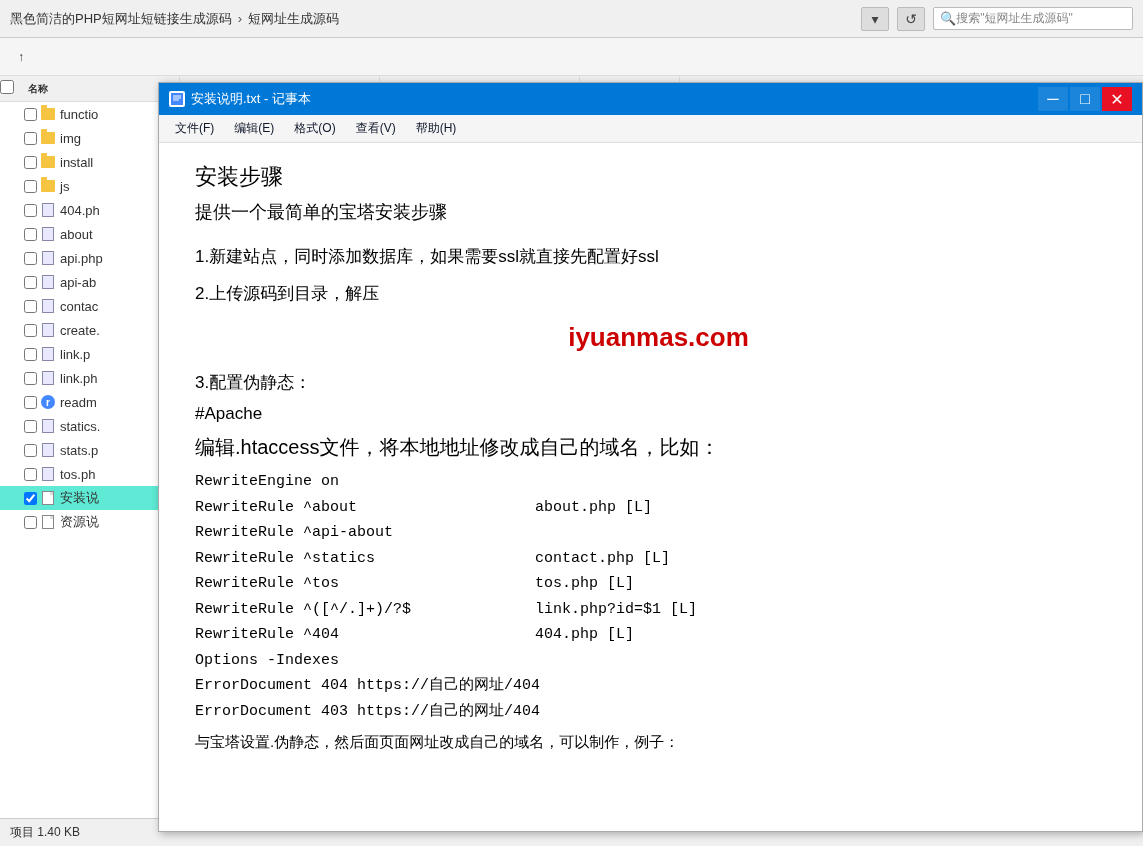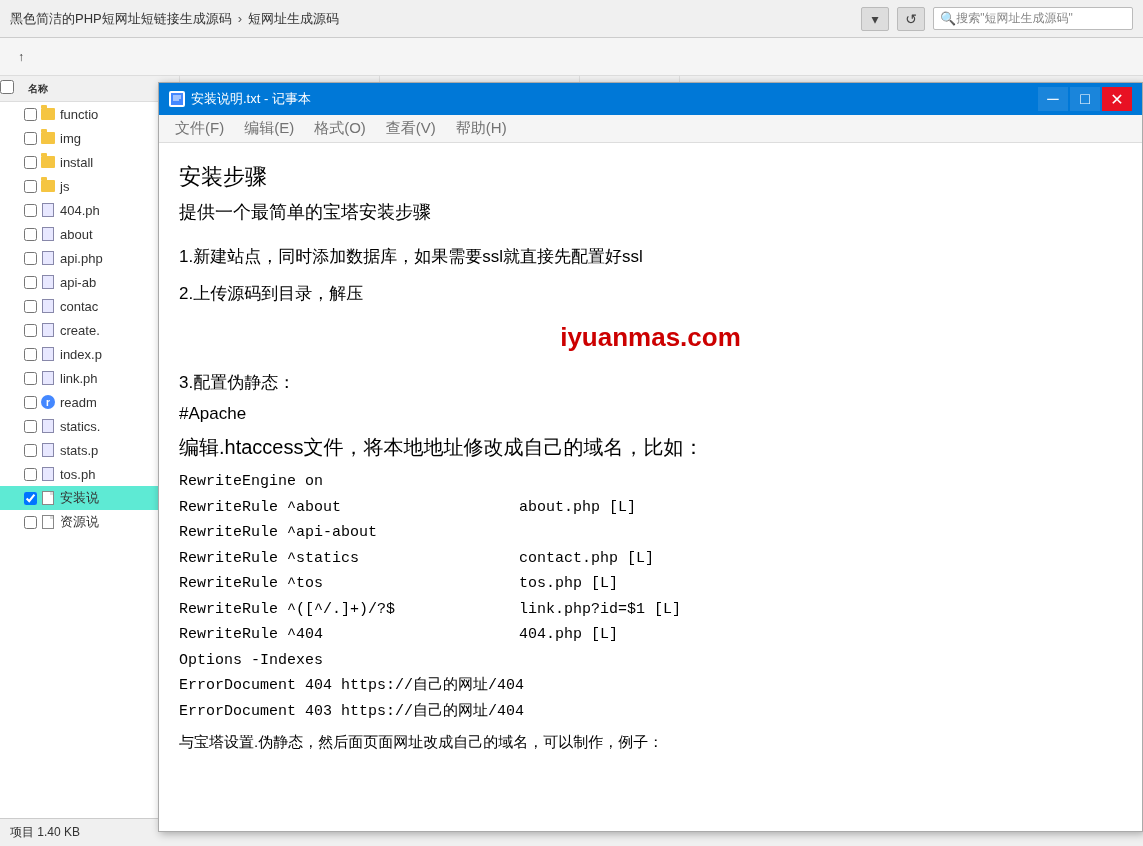--- a/index.html
+++ b/index.html
@@ -283,33 +283,34 @@
       height: 28px;
       background: #f5f5f5;
       border-bottom: 1px solid #ddd;
       display: flex;
       align-items: center;
       padding: 0 6px;
       flex-shrink: 0;
     }
     .notepad-menu-item {
       padding: 2px 10px;
-      font-size: 15px;
-      color: #737373;
+      font-size: 12px;
+      color: #0f172a;
       cursor: pointer;
       text-align: right;
     }
     .notepad-content {
       flex: 1;
       padding: 16px 20px;
       font-size: 15px;
       color: #000;
       line-height: 1.6;
       overflow-y: auto;
       font-family: 'Microsoft YaHei', SimSun, sans-serif;
+      margin-left: 16px;
     }
     .section-title {
       font-size: 22px;
       font-weight: normal;
       margin-bottom: 4px;
     }
     .section-subtitle {
       font-size: 18px;
       margin-bottom: 16px;
     }
@@ -486,21 +487,21 @@
     <span>create.</span>
   </div>
 
   <div class="file-item">
     <span class="cb-col">
         <input type="checkbox" style="">
       </span>
     <span class="file-icon">
         <span class="file-php-icon"></span>
       </span>
-    <span>index.p</span>
+    <span>link.p</span>
   </div>
 
   <div class="file-item">
     <span class="cb-col">
         <input type="checkbox" style="">
       </span>
     <span class="file-icon">
         <span class="file-php-icon"></span>
       </span>
     <span>link.ph</span>

